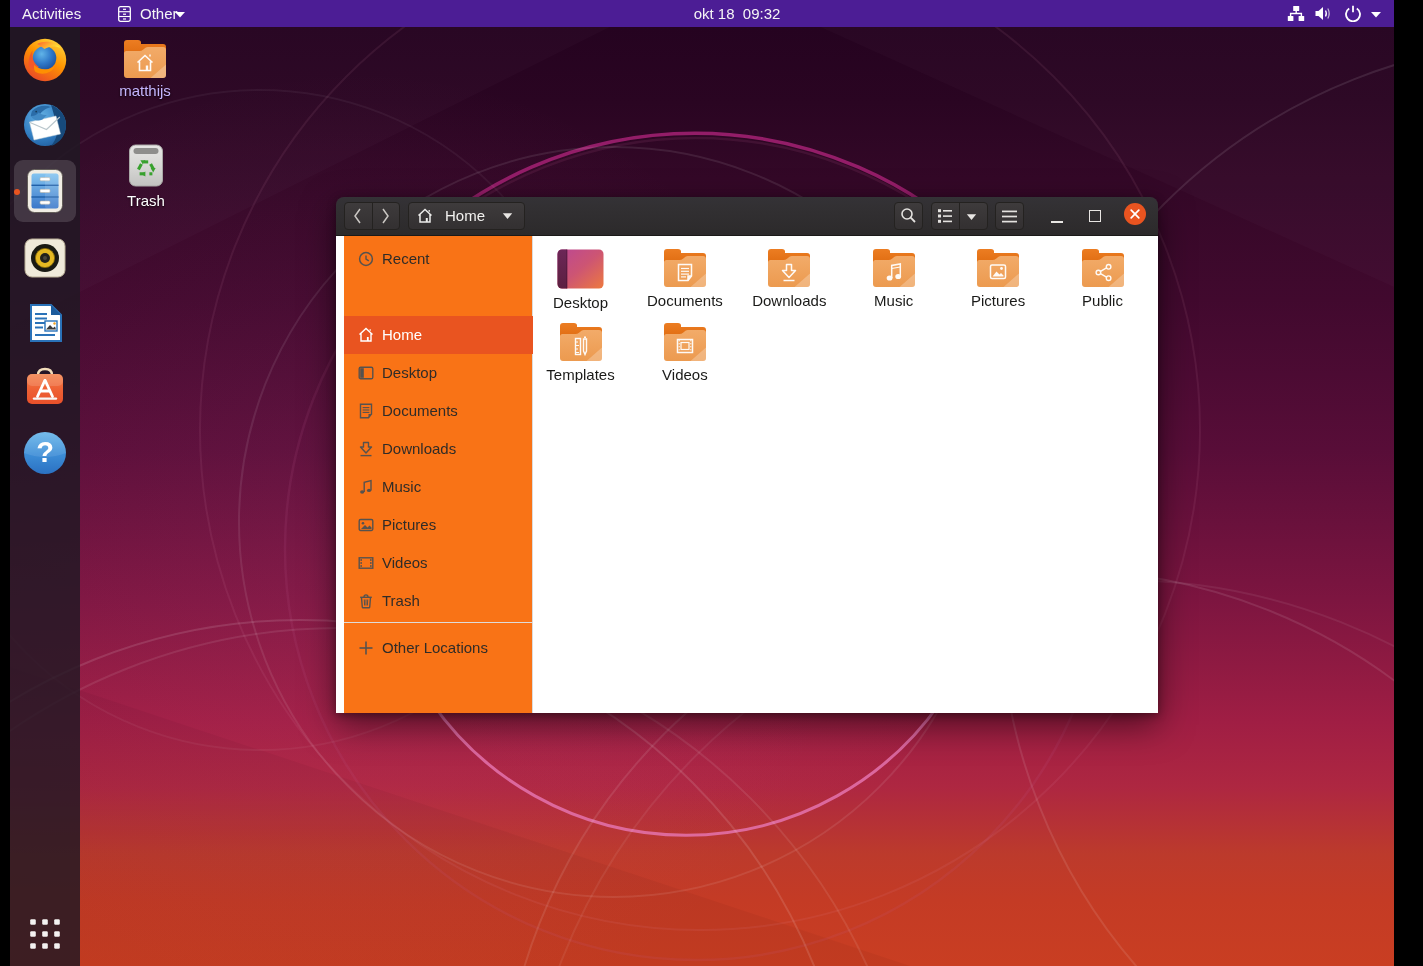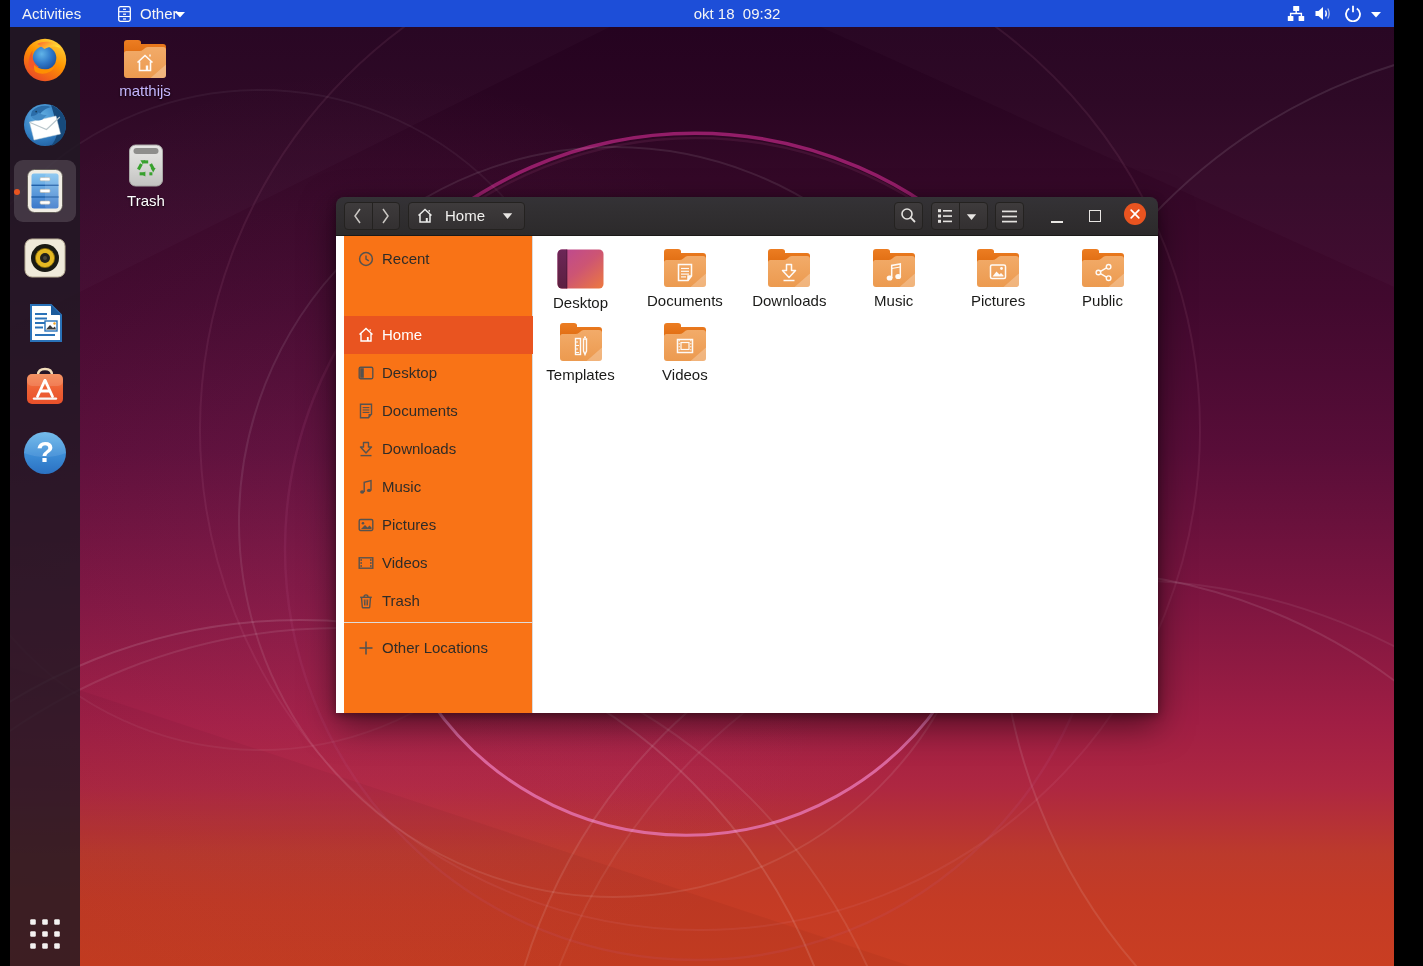--- a/index.html
+++ b/index.html
@@ -12,21 +12,21 @@
       radial-gradient(circle 500px at 350px 533px, rgba(226,100,165,0.09), rgba(226,100,165,0) 99%),
       radial-gradient(circle 330px at 686px 493px, rgba(226,100,165,0.08), rgba(226,100,165,0) 99%),
       linear-gradient(180deg,
         #250320 0%, #2a0522 8%, #330827 16%, #41092e 29%,
         #4c0b33 37%, #580d38 45%, #6a113c 53%, #7d1540 61%,
         #8f1a42 68%, #a01e44 74%, #ae2741 81%, #bc3a2c 88%,
         #c43b25 93%, #c93e22 100%);
   }
   #wallsvg { position:absolute; left:0; top:0; }
   #topbar { position:absolute; left:10px; top:0; width:1384px; height:27px;
-    background:#1d4ed8; color:#f5f5f5; font-size:15px; }
+    background:#4c1d95; color:#f5f5f5; font-size:15px; }
   #activities { position:absolute; left:12px; top:0; height:27px; line-height:27px; }
   #filesmenu { position:absolute; left:130px; top:0; height:27px; line-height:27px; }
   #clock { position:absolute; left:647px; top:0; width:160px; text-align:center; height:40px; line-height:27px; }
   #dock { position:absolute; left:10px; top:27px; width:70px; height:939px;
     background:rgba(32,24,35,0.82); }
   .dockicon { position:absolute; left:13px; width:44px; height:44px; }
   #dock-hl { position:absolute; left:4px; top:133px; width:62px; height:62px;
     border-radius:9px; background:rgba(255,255,255,0.14); }
   #dock-dot { position:absolute; left:4px; top:161.5px; width:6px; height:6px; border-radius:50%; background:#e95420; }
 

